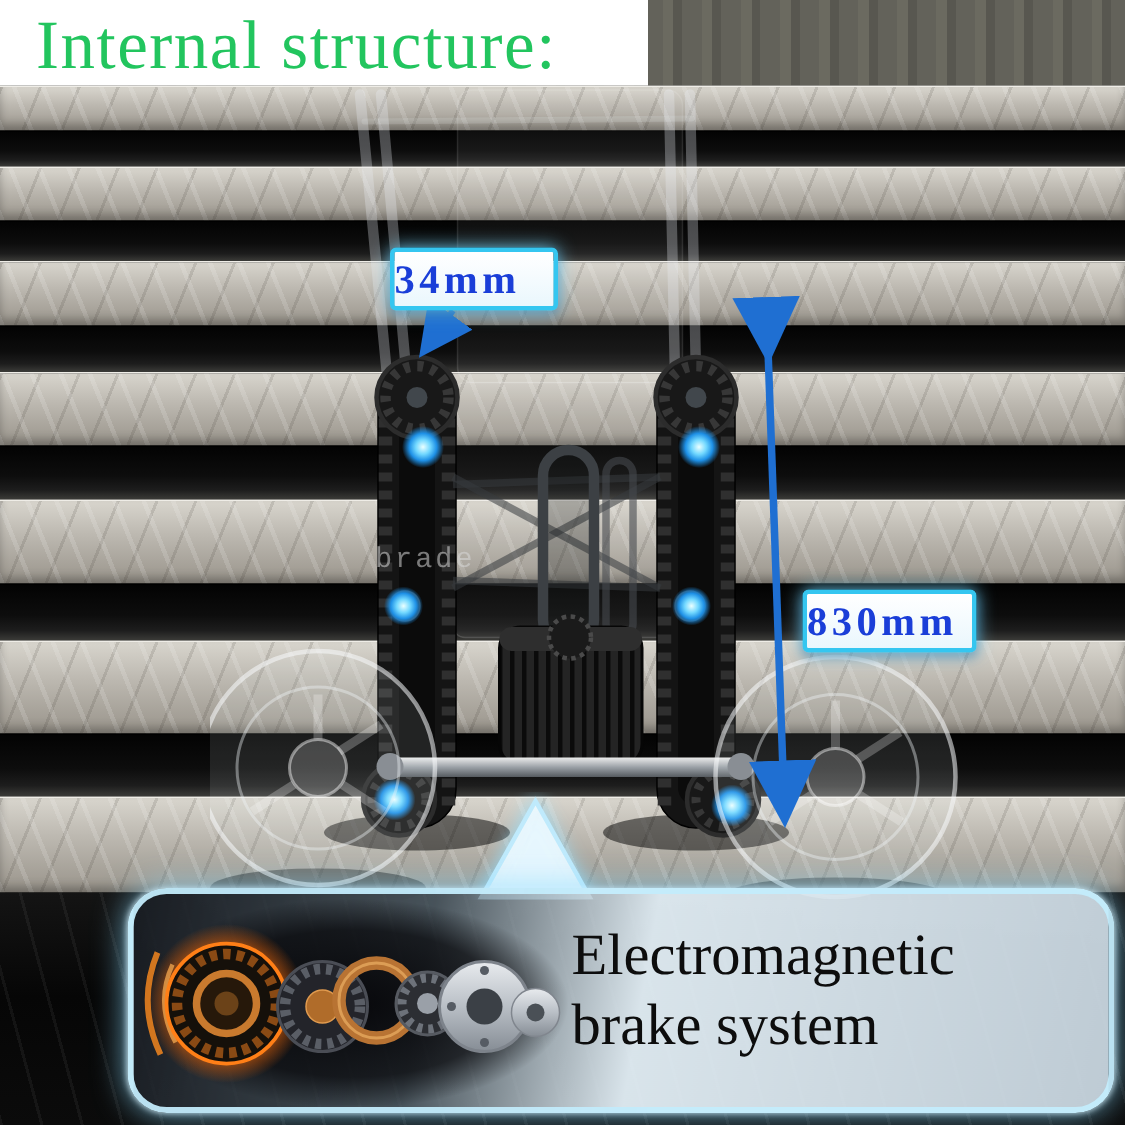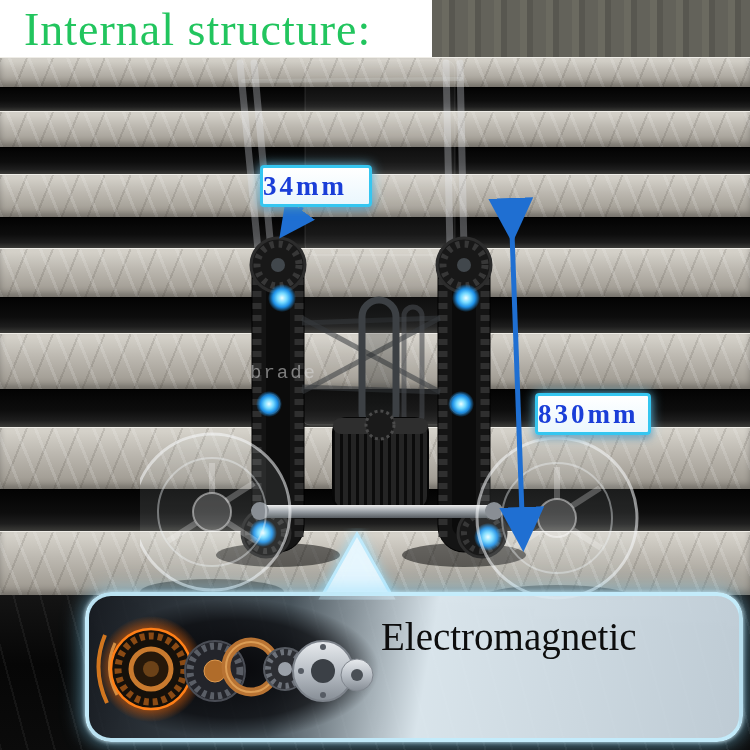--- a/index.html
+++ b/index.html
@@ -289,19 +289,20 @@
         <circle cx="230" cy="50" r="3" fill="#565c64"></circle>
           <circle cx="252" cy="74" r="3" fill="#565c64"></circle>
         <circle cx="230" cy="98" r="3" fill="#565c64"></circle>
           <circle cx="208" cy="74" r="3" fill="#565c64"></circle>
         <circle cx="264" cy="78" r="16" fill="url(#silver)" stroke="#80868e"></circle>
         <circle cx="264" cy="78" r="6" fill="#4a5056"></circle>
       </g>
     </svg>
     <div class="panel-text">
       <div>Electromagnetic</div>
+      <div>brake system</div>
     </div>
   </div>
 
   <div class="title-block"></div>
   <div class="page-title">Internal structure:</div>
 
 </div>
 
 </body></html>

